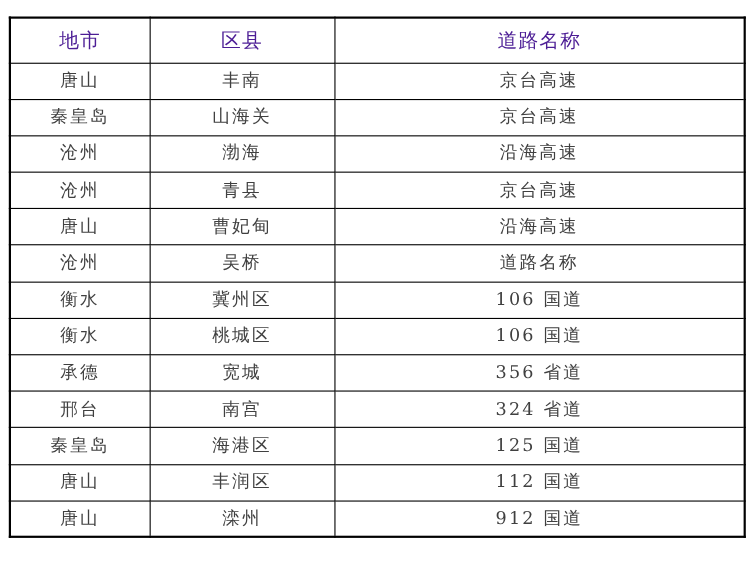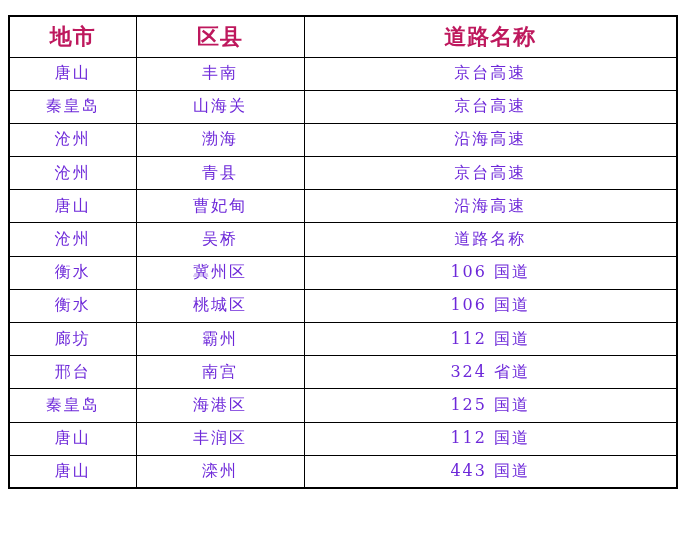--- a/index.html
+++ b/index.html
@@ -32,30 +32,30 @@
   table.road-table th,
   table.road-table td {
     border: 1.5px solid #000000;
     text-align: center;
     vertical-align: middle;
     white-space: nowrap;
     overflow: hidden;
   }
   table.road-table th {
     height: 41px;
-    font-size: 22px;
-    font-weight: bold;
-    color: #be185d;
+    font-size: 18px;
+    font-weight: normal;
+    color: #4c1d95;
     letter-spacing: 1px;
   }
   table.road-table td {
     height: 33.2px;
     font-size: 16px;
     font-weight: normal;
-    color: #6d28d9;
+    color: #404040;
     letter-spacing: 2px;
   }
 </style>
 </head>
 <body>
 
 <div class="page">
   <table class="road-table">
     <colgroup>
       <col class="col-city">
@@ -104,39 +104,39 @@
         <td>衡水</td>
         <td>冀州区</td>
         <td>106 国道</td>
       </tr>
       <tr>
         <td>衡水</td>
         <td>桃城区</td>
         <td>106 国道</td>
       </tr>
       <tr>
-        <td>廊坊</td>
-        <td>霸州</td>
-        <td>112 国道</td>
+        <td>承德</td>
+        <td>宽城</td>
+        <td>356 省道</td>
       </tr>
       <tr>
         <td>邢台</td>
         <td>南宫</td>
         <td>324 省道</td>
       </tr>
       <tr>
         <td>秦皇岛</td>
         <td>海港区</td>
         <td>125 国道</td>
       </tr>
       <tr>
         <td>唐山</td>
         <td>丰润区</td>
         <td>112 国道</td>
       </tr>
       <tr>
         <td>唐山</td>
         <td>滦州</td>
-        <td>443 国道</td>
+        <td>912 国道</td>
       </tr>
     </tbody>
   </table>
 </div>
 
 </body></html>

